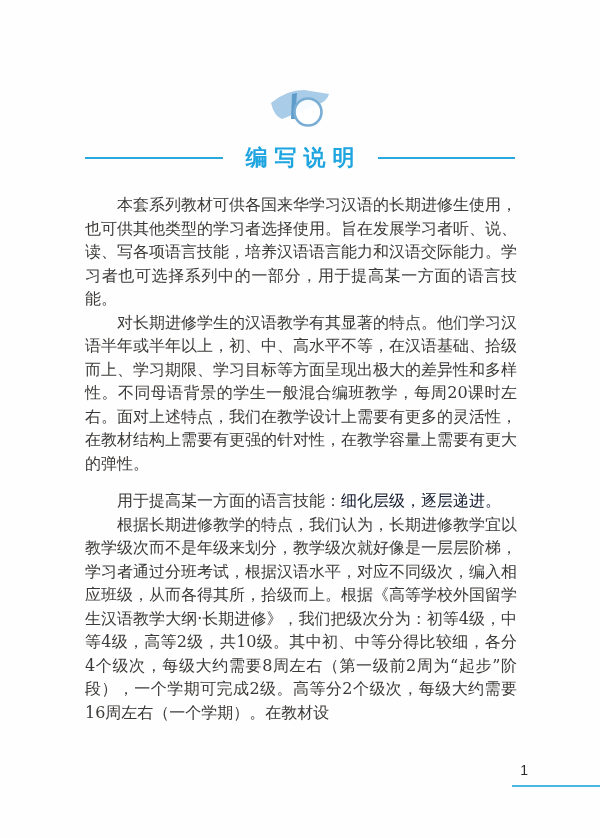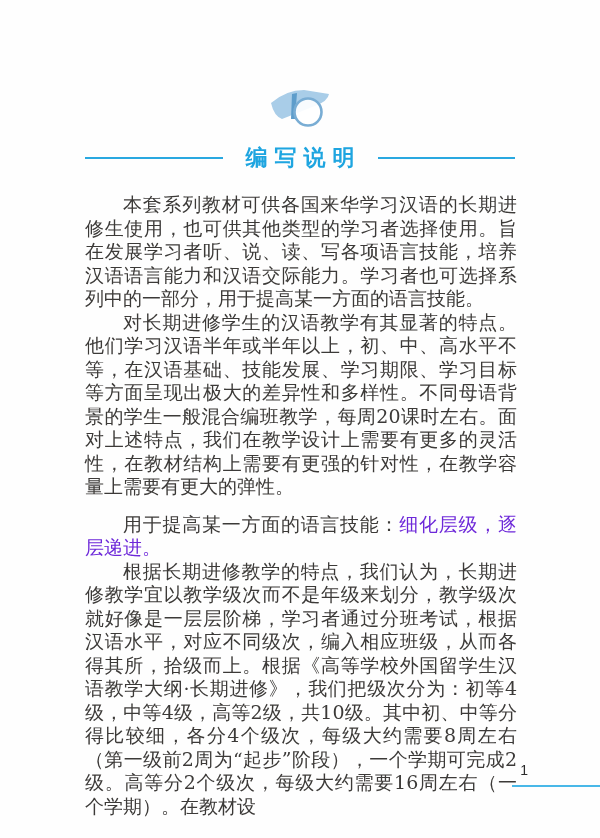--- a/index.html
+++ b/index.html
@@ -50,34 +50,34 @@
     color: #1ea5e0;
     white-space: nowrap;
   }
 
   
   .content {
     position: absolute;
     top: 193px;
     left: 85px;
     width: 432px;
-    font-size: 19px;
+    font-size: 16px;
     line-height: 23.5px;
     color: #3c3a38;
     text-align: justify;
   }
   .content p {
     margin: 0;
     text-indent: 2em;
   }
   .content p.space-before {
     margin-top: 14px;
   }
   .hl {
-    color: #6d28d9;
+    color: #0f172a;
   }
 
   
   .page-number {
     position: absolute;
     top: 762px;
     right: 72px;
     font-size: 14px;
     color: #2b2b2b;
     font-family: "Liberation Sans", sans-serif;
@@ -107,21 +107,21 @@
   </div>
 
   <div class="title-row">
     <span class="title-rule"></span>
     <h1 class="page-title">编写说明</h1>
     <span class="title-rule"></span>
   </div>
 
   <div class="content">
     <p>本套系列教材可供各国来华学习汉语的长期进修生使用，也可供其他类型的学习者选择使用。旨在发展学习者听、说、读、写各项语言技能，培养汉语语言能力和汉语交际能力。学习者也可选择系列中的一部分，用于提高某一方面的语言技能。</p>
-    <p>对长期进修学生的汉语教学有其显著的特点。他们学习汉语半年或半年以上，初、中、高水平不等，在汉语基础、技能发展、学习期限、学习目标等方面呈现出极大的差异性和多样性。不同母语背景的学生一般混合编班教学，每周20课时左右。面对上述特点，我们在教学设计上需要有更多的灵活性，在教材结构上需要有更强的针对性，在教学容量上需要有更大的弹性。</p>
+    <p>对长期进修学生的汉语教学有其显著的特点。他们学习汉语半年或半年以上，初、中、高水平不等，在汉语基础、拾级而上、学习期限、学习目标等方面呈现出极大的差异性和多样性。不同母语背景的学生一般混合编班教学，每周20课时左右。面对上述特点，我们在教学设计上需要有更多的灵活性，在教材结构上需要有更强的针对性，在教学容量上需要有更大的弹性。</p>
     <p class="space-before"><span>用于提高某一方面的语言技能：</span><span class="hl">细化层级，逐层递进。</span></p>
     <p>根据长期进修教学的特点，我们认为，长期进修教学宜以教学级次而不是年级来划分，教学级次就好像是一层层阶梯，学习者通过分班考试，根据汉语水平，对应不同级次，编入相应班级，从而各得其所，拾级而上。根据《高等学校外国留学生汉语教学大纲·长期进修》，我们把级次分为：初等4级，中等4级，高等2级，共10级。其中初、中等分得比较细，各分4个级次，每级大约需要8周左右（第一级前2周为“起步”阶段），一个学期可完成2级。高等分2个级次，每级大约需要16周左右（一个学期）。在教材设</p>
   </div>
 
   <span class="page-number">1</span>
   <span class="footer-rule"></span>
 
 </div>
 
 </body></html>

